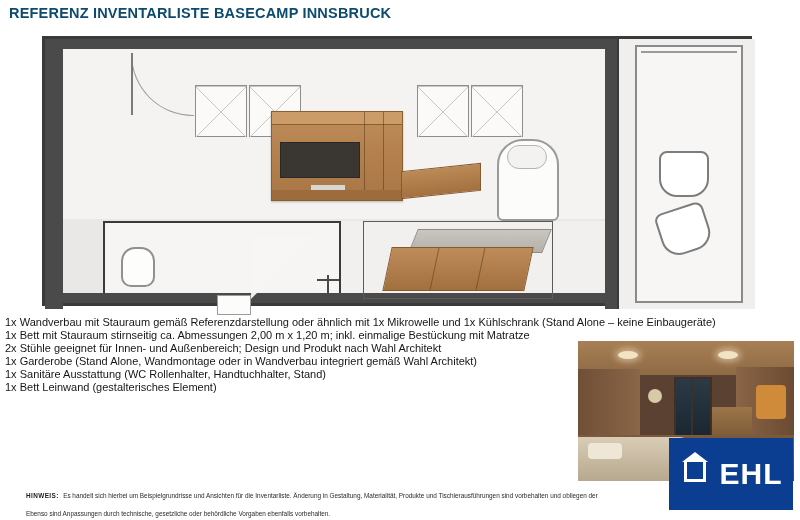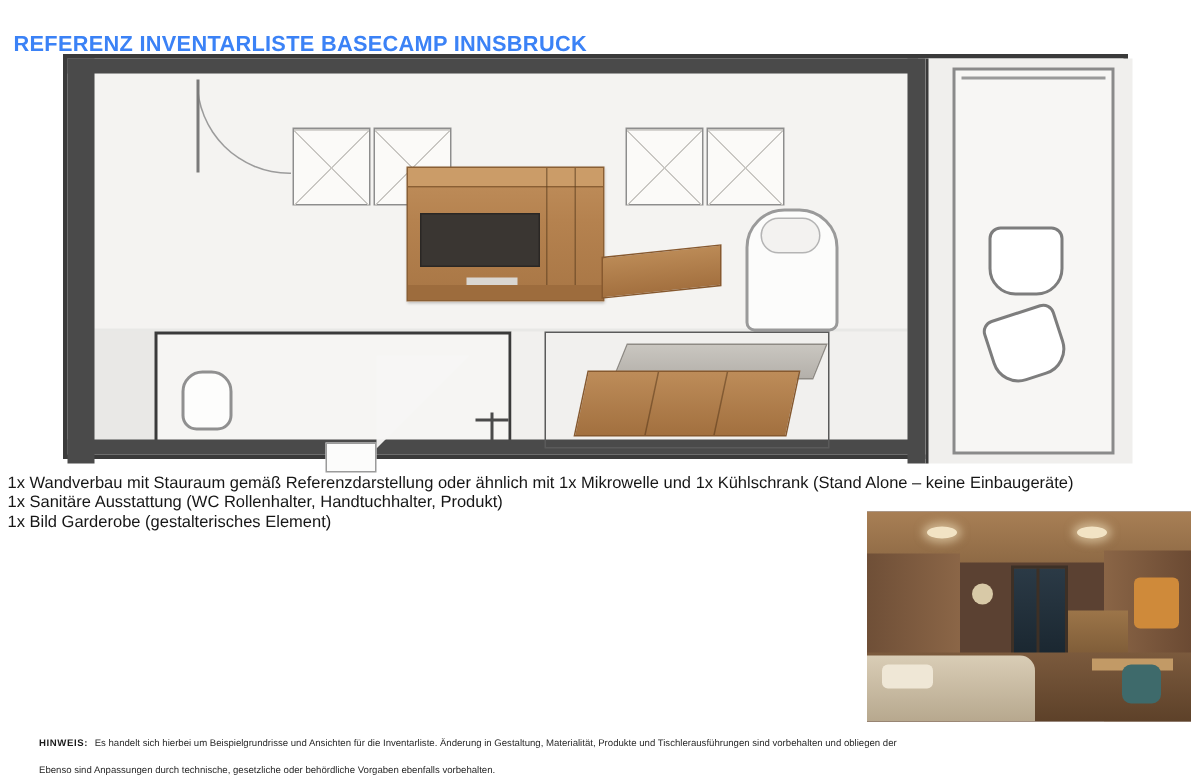--- a/index.html
+++ b/index.html
@@ -16,25 +16,25 @@
     position: relative;
   }
   .page {
     position: relative;
     width: 800px;
     height: 520px;
   }
   .page-title {
     position: absolute;
     left: 9px;
-    top: 22px;
+    top: 5px;
     font-size: 14.5px;
     font-weight: bold;
     letter-spacing: 0.2px;
-    color: #3b82f6;
+    color: #0c4a6e;
   }
 
   
   .plan {
     position: absolute;
     left: 42px;
     top: 36px;
     width: 710px;
     height: 270px;
     background: #efefef;
@@ -512,22 +512,25 @@
         <div class="balcony-inner"></div>
         <div class="balcony-rail"></div>
       </div>
       <div class="balcony-chair c1"></div>
       <div class="balcony-chair c2"></div>
     </div>
   </div>
 
   <div class="spec-list">
     <div class="spec-item">1x Wandverbau mit Stauraum gemäß Referenzdarstellung oder ähnlich mit 1x Mikrowelle und 1x Kühlschrank (Stand Alone – keine Einbaugeräte)</div>
-    <div class="spec-item">1x Sanitäre Ausstattung (WC Rollenhalter, Handtuchhalter, Produkt)</div>
-    <div class="spec-item">1x Bild Garderobe (gestalterisches Element)</div>
+    <div class="spec-item">1x Bett mit Stauraum stirnseitig ca. Abmessungen 2,00 m x 1,20 m; inkl. einmalige Bestückung mit Matratze</div>
+    <div class="spec-item">2x Stühle geeignet für Innen- und Außenbereich; Design und Produkt nach Wahl Architekt</div>
+    <div class="spec-item">1x Garderobe (Stand Alone, Wandmontage oder in Wandverbau integriert gemäß Wahl Architekt)</div>
+    <div class="spec-item">1x Sanitäre Ausstattung (WC Rollenhalter, Handtuchhalter, Stand)</div>
+    <div class="spec-item">1x Bett Leinwand (gestalterisches Element)</div>
   </div>
 
   <div class="photo">
     <div class="ph-ceiling"></div>
     <div class="ph-ceil-lamp l1"></div>
     <div class="ph-ceil-lamp l2"></div>
     <div class="ph-wall-left"></div>
     <div class="ph-wall-right"></div>
     <div class="ph-window">
       <div class="mull"></div>
@@ -535,20 +538,25 @@
     <div class="ph-deco"></div>
     <div class="ph-art"></div>
     <div class="ph-kitchen"></div>
     <div class="ph-floor"></div>
     <div class="ph-desk"></div>
     <div class="ph-chair"></div>
     <div class="ph-bed"></div>
     <div class="ph-pillow"></div>
   </div>
 
+  <div class="logo">
+    <div class="logo-roof"></div>
+    <div class="logo-house"></div>
+    <div class="logo-text">EHL</div>
+  </div>
 
   <div class="footer">
     <div class="footer-line1">
       <span class="footer-label">HINWEIS:</span>
       <span class="footer-text">Es handelt sich hierbei um Beispielgrundrisse und Ansichten für die Inventarliste. Änderung in Gestaltung, Materialität, Produkte und  Tischlerausführungen sind vorbehalten und obliegen der</span>
     </div>
     <div class="footer-line2">
       <span class="footer-text">Ebenso sind Anpassungen durch technische, gesetzliche oder behördliche Vorgaben ebenfalls vorbehalten.</span>
     </div>
   </div>

